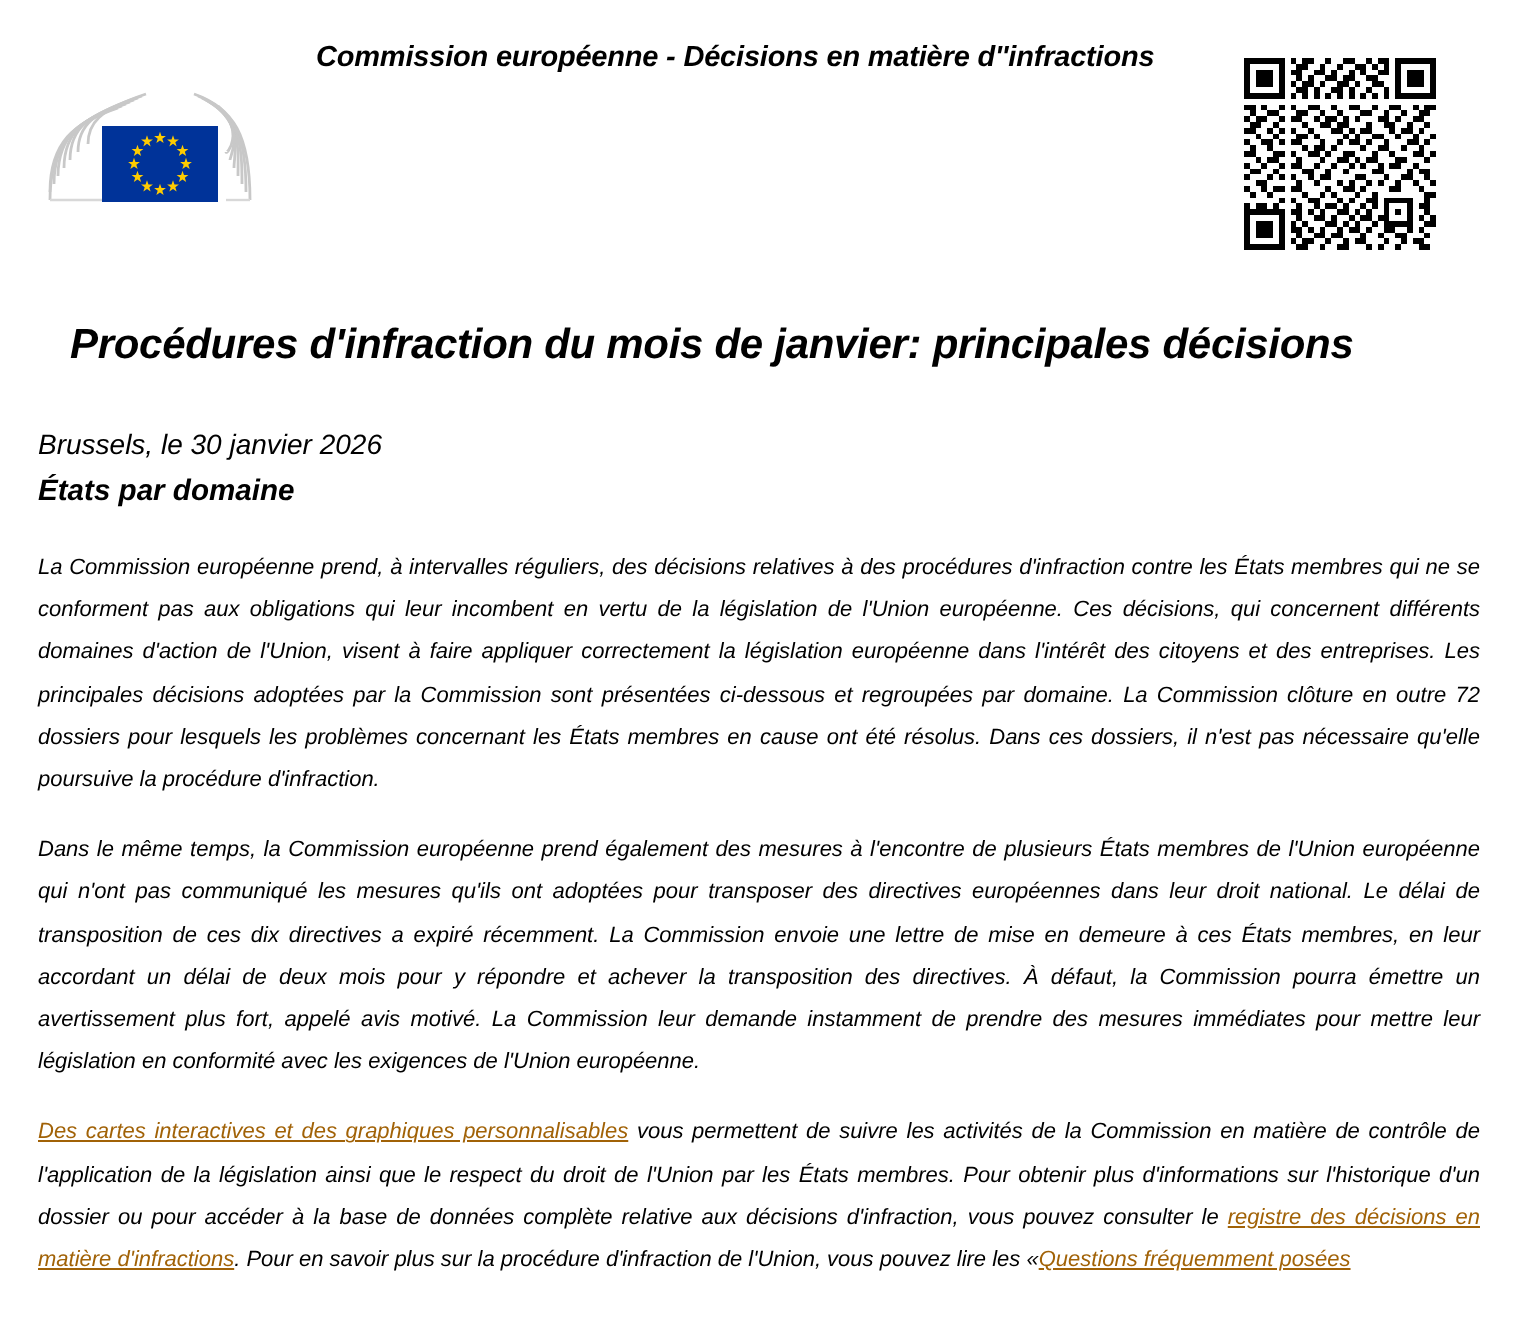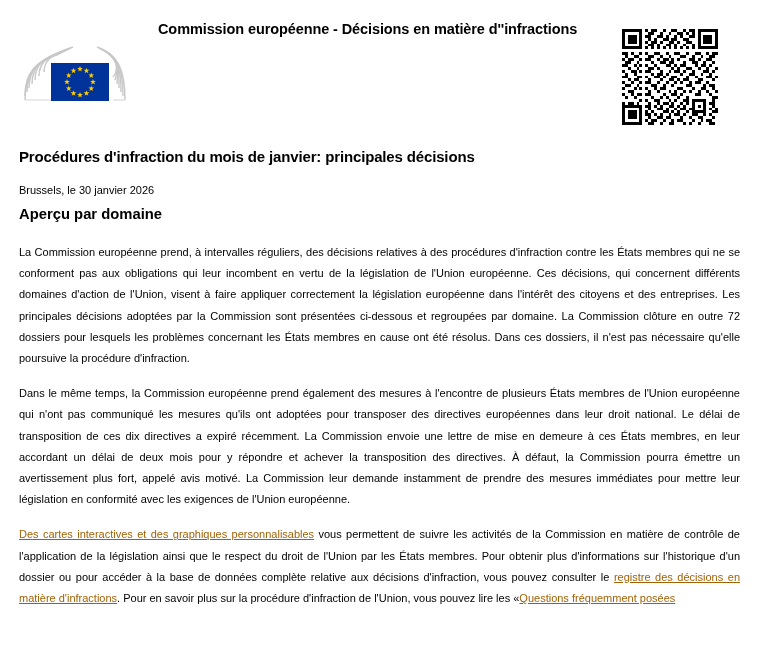--- a/index.html
+++ b/index.html
@@ -14,20 +14,21 @@
     font-family: "Liberation Sans", sans-serif;
     color: #000000;
     -webkit-font-smoothing: antialiased;
   }
 
   .page {
     position: relative;
     width: 759px;
     height: 666px;
     background: #ffffff;
+    font-style: italic;
   }
 
   
   .header {
     position: absolute;
     left: 0;
     top: 0;
     width: 759px;
     height: 130px;
   }
@@ -64,32 +65,32 @@
 
   
   .content {
     position: absolute;
     left: 0;
     top: 130px;
     width: 759px;
   }
 
   .doc-title {
-    margin: 0;
+    margin: 16px;
     padding: 16px 19px 0 19px;
-    font-size: 15px;
+    font-size: 21px;
     font-weight: bold;
     line-height: 22px;
     letter-spacing: -0.15px;
   }
 
   .doc-date {
     margin: 0;
     padding: 13px 19px 0 19px;
-    font-size: 11px;
+    font-size: 14px;
     line-height: 19px;
   }
 
   .section-heading {
     margin: 0;
     padding: 4px 19px 0 19px;
     font-size: 14.8px;
     font-weight: bold;
     line-height: 21px;
   }
@@ -497,21 +498,21 @@
       </svg>
     </div>
   </div>
 
   <div class="content">
 
     <h1 class="doc-title">Procédures d'infraction du mois de janvier: principales décisions</h1>
 
     <p class="doc-date">Brussels, le 30 janvier 2026</p>
 
-    <h2 class="section-heading">Aperçu par domaine</h2>
+    <h2 class="section-heading">États par domaine</h2>
 
     <p class="para first">
       <span>La Commission européenne prend, à intervalles réguliers, des décisions relatives à des procédures d'infraction contre les États membres qui ne se conforment pas aux obligations qui leur incombent en vertu de la législation de l'Union européenne. Ces décisions, qui concernent différents domaines d'action de l'Union, visent à faire appliquer correctement la législation européenne dans l'intérêt des citoyens et des entreprises. Les principales décisions adoptées par la Commission sont présentées ci-dessous et regroupées par domaine. La Commission clôture en outre 72 dossiers pour lesquels les problèmes concernant les États membres en cause ont été résolus. Dans ces dossiers, il n'est pas nécessaire qu'elle poursuive la procédure d'infraction.</span>
     </p>
 
     <p class="para">
       <span>Dans le même temps, la Commission européenne prend également des mesures à l'encontre de plusieurs États membres de l'Union européenne qui n'ont pas communiqué les mesures qu'ils ont adoptées pour transposer des directives européennes dans leur droit national. Le délai de transposition de ces dix directives a expiré récemment. La Commission envoie une lettre de mise en demeure à ces États membres, en leur accordant un délai de deux mois pour y répondre et achever la transposition des directives. À défaut, la Commission pourra émettre un avertissement plus fort, appelé avis motivé. La Commission leur demande instamment de prendre des mesures immédiates pour mettre leur législation en conformité avec les exigences de l'Union européenne.</span>
     </p>
 
     <p class="para"><a class="doclink">Des cartes interactives et des graphiques personnalisables</a><span> vous permettent de suivre les activités de la Commission en matière de contrôle de l'application de la législation ainsi que le respect du droit de l'Union par les États membres. Pour obtenir plus d'informations sur l'historique d'un dossier ou pour accéder à la base de données complète relative aux décisions d'infraction, vous pouvez consulter le </span><a class="doclink">registre des décisions en matière d'infractions</a><span>. Pour en savoir plus sur la procédure d'infraction de l'Union, vous pouvez lire les «</span><a class="doclink">Questions fréquemment posées</a></p>

